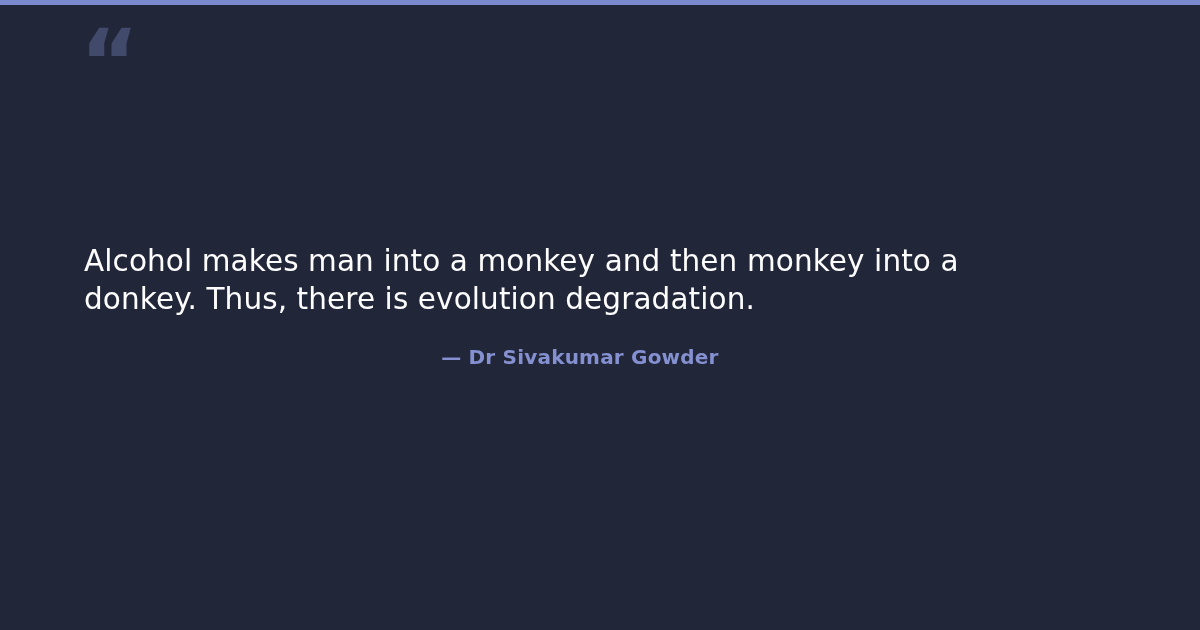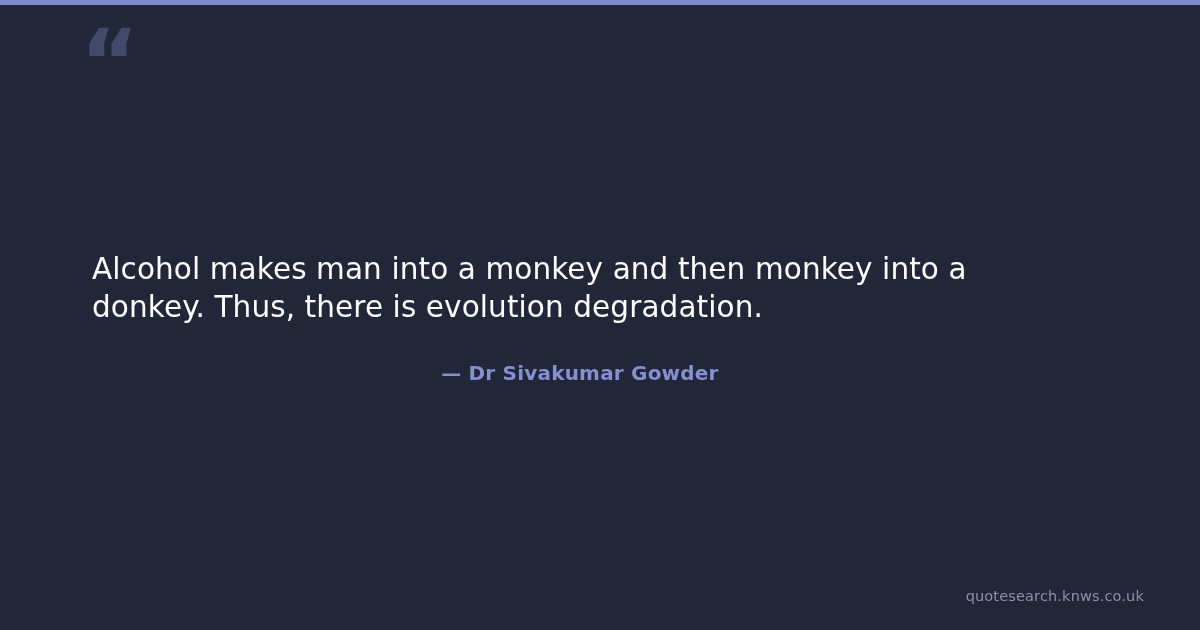--- a/index.html
+++ b/index.html
@@ -51,21 +51,21 @@
 
   
   .content {
     position: absolute;
     left: 80px;
     top: 238px;
     width: 1000px;
   }
 
   .quote-text {
-    margin: 12px;
+    margin: 4px;
     font-size: 29.5px;
     font-weight: 400;
     line-height: 38px;
     color: #fdfdfd;
     letter-spacing: 0.1px;
     max-width: 960px;
   }
 
   .attribution {
     margin: 0;
@@ -106,15 +106,14 @@
   <div class="quote-mark">“</div>
 
   <div class="content">
     <p class="quote-text">Alcohol makes man into a monkey and then monkey into a donkey. Thus, there is evolution degradation.</p>
 
     <p class="attribution">
       <span class="dash">—</span><span>Dr Sivakumar Gowder</span>
     </p>
   </div>
 
-  <div class="footer-source">quotesearch.knws.co.uk</div>
 
 </div>
 
 </body></html>

